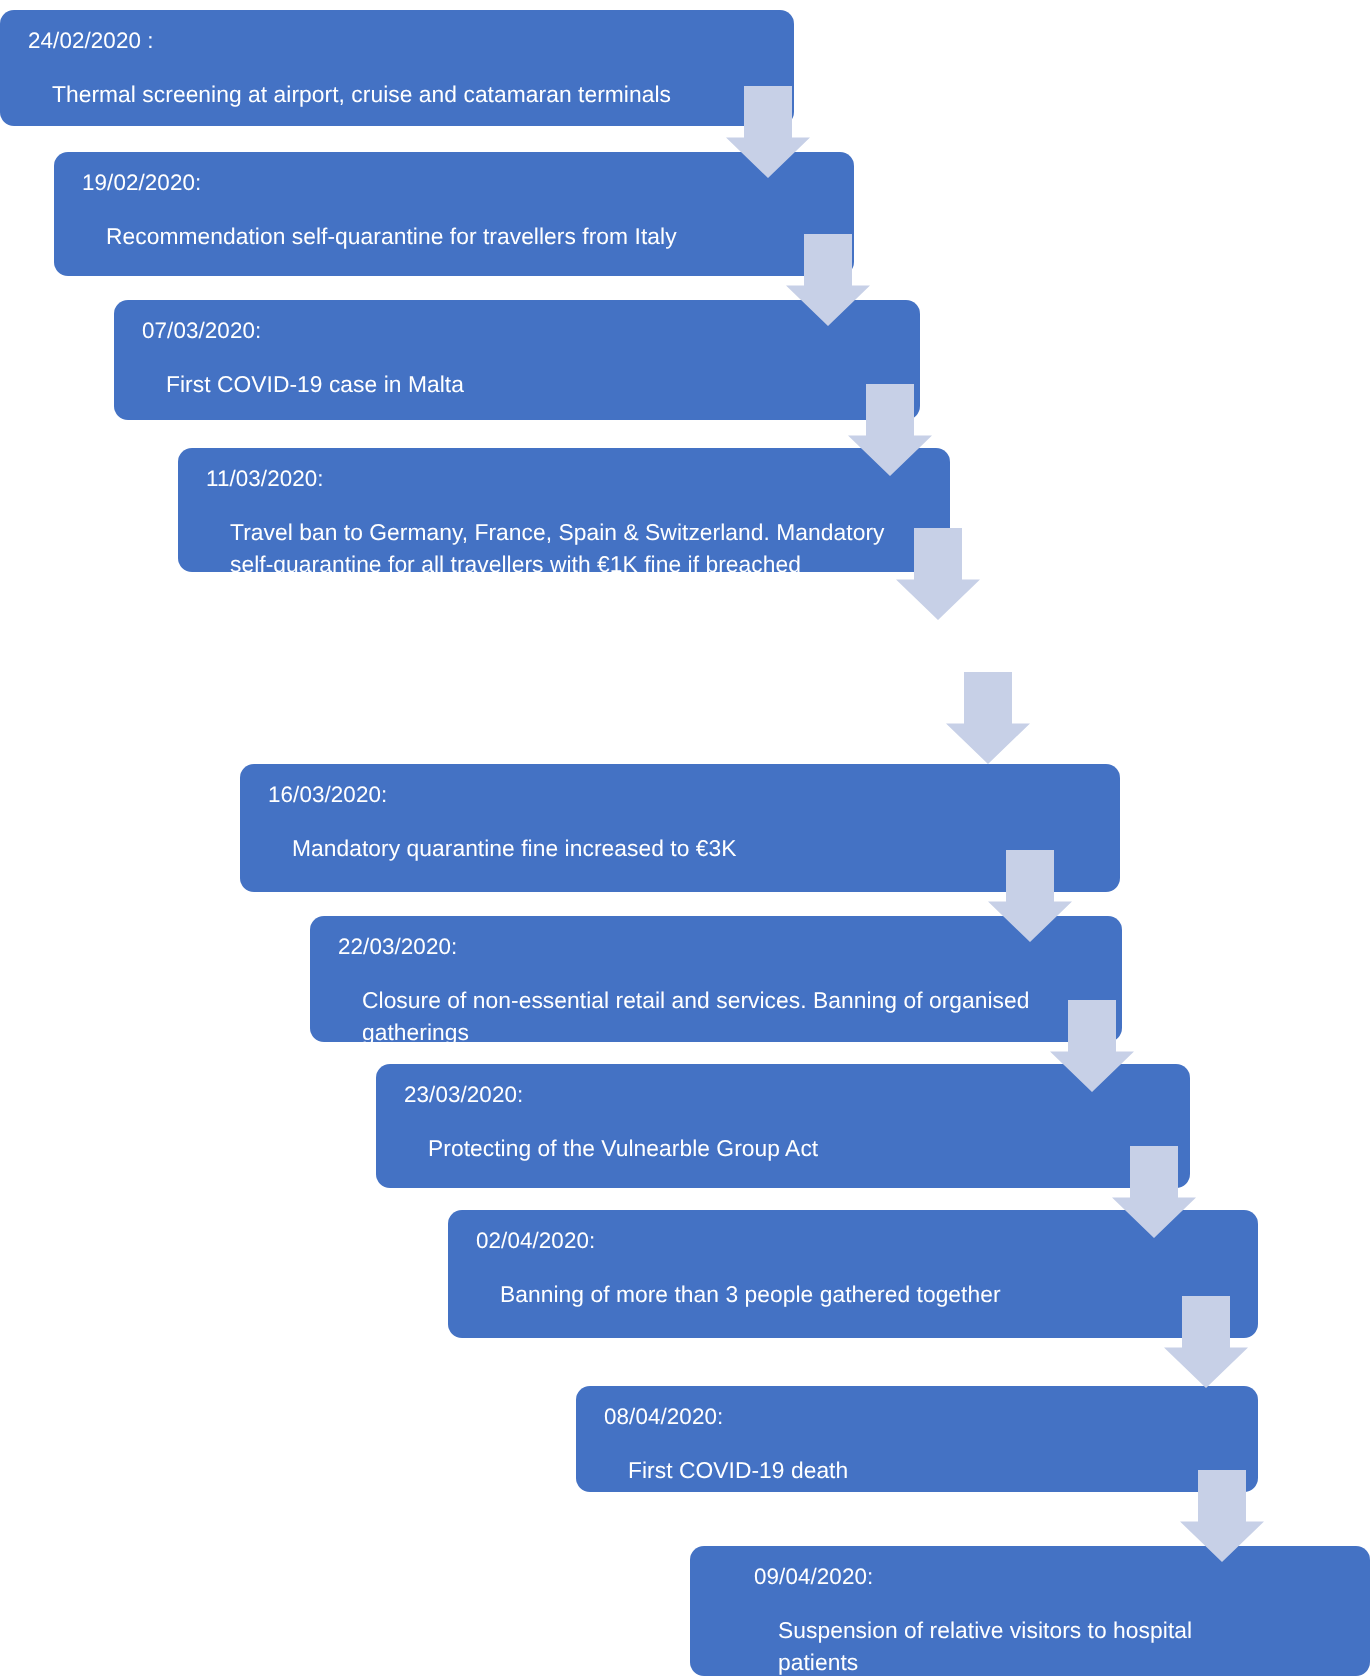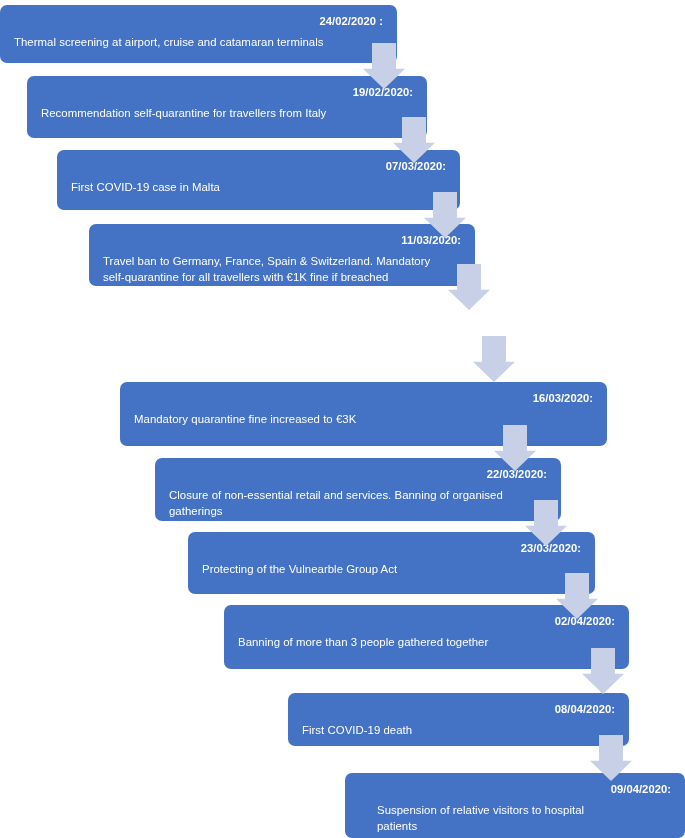--- a/index.html
+++ b/index.html
@@ -22,33 +22,32 @@
     box-sizing: border-box;
     background: #4472c4;
     border-radius: 7px;
     color: #ffffff;
     padding: 9px 14px 8px 14px;
     z-index: 2;
   }
   .event-date {
     font-size: 11.2px;
     line-height: 1.32;
-    font-weight: 700;
+    font-weight: 400;
     letter-spacing: 0.05px;
     white-space: pre;
     margin: 0 0 6px 0;
-    text-align: right;
   }
   .event-desc {
     font-size: 11.4px;
     line-height: 1.38;
     font-weight: 400;
     letter-spacing: 0.03px;
     white-space: pre-line;
-    margin: 0;
+    margin: 12px;
   }
   
   .connector {
     position: absolute;
     z-index: 3;
     pointer-events: none;
   }
   .connector svg { display: block; }
 </style>
 </head>
@@ -95,21 +94,21 @@
     <div class="connector" style="left: 473px; top: 336px; width: 42px; height: 46px;">
       <svg width="42" height="46" viewBox="0 0 42 46">
         <polygon points="9,0 33,0 33,25.76 42,25.76 21,46 0,25.76 9,25.76" fill="#C7D0E7"></polygon>
       </svg>
     </div>
     <div class="connector" style="left: 494px; top: 425px; width: 42px; height: 46px;">
       <svg width="42" height="46" viewBox="0 0 42 46">
         <polygon points="9,0 33,0 33,25.76 42,25.76 21,46 0,25.76 9,25.76" fill="#C7D0E7"></polygon>
       </svg>
     </div>
-    <div class="event-box" style="left: 120px; top: 382px; width: 487px; height: 64px; background: rgb(68, 114, 196); color: rgb(255, 255, 255);">
+    <div class="event-box" style="left: 120px; top: 382px; width: 440px; height: 64px; background: rgb(68, 114, 196); color: rgb(255, 255, 255);">
       <div class="event-date">16/03/2020:</div>
       <div class="event-desc">Mandatory quarantine fine increased to €3K</div>
     </div>
     <div class="connector" style="left: 525px; top: 500px; width: 42px; height: 46px;">
       <svg width="42" height="46" viewBox="0 0 42 46">
         <polygon points="9,0 33,0 33,25.76 42,25.76 21,46 0,25.76 9,25.76" fill="#C7D0E7"></polygon>
       </svg>
     </div>
     <div class="event-box" style="left: 155px; top: 458px; width: 406px; height: 63px; background: rgb(68, 114, 196); color: rgb(255, 255, 255);">
       <div class="event-date">22/03/2020:</div>

